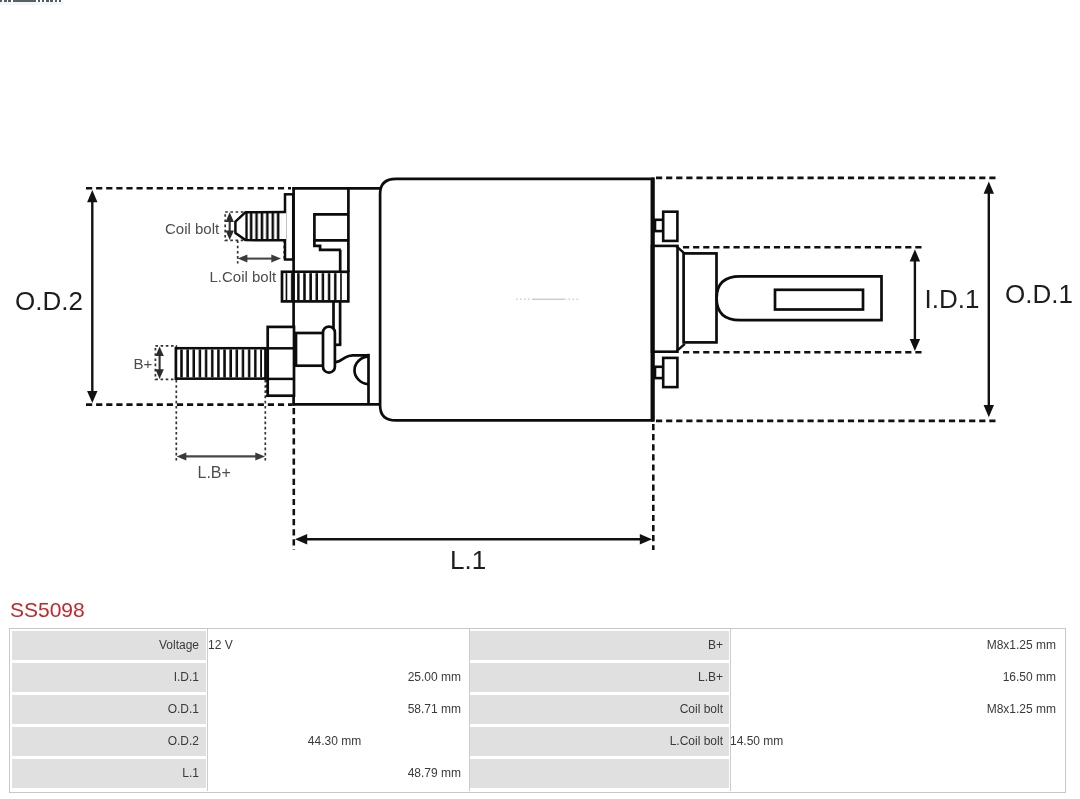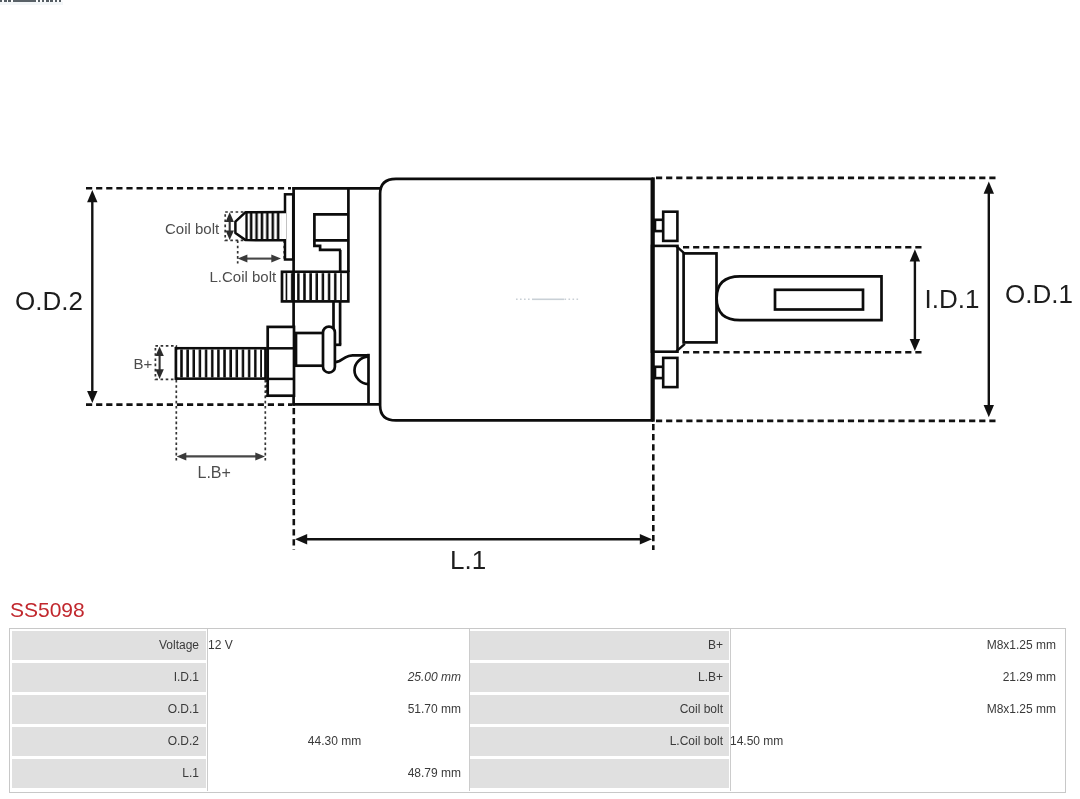--- a/index.html
+++ b/index.html
@@ -184,26 +184,26 @@
 <div class="abs" style="left:470px;top:727.2px;width:258.5px;height:29px;background:#e0e0e0;"></div>
 <div class="abs" style="left:12px;top:759.2px;width:193.5px;height:29px;background:#e0e0e0;"></div>
 <div class="abs" style="left:470px;top:759.2px;width:258.5px;height:29px;background:#e0e0e0;"></div>
 
 <div class="lbl" style="left:12px;top:631.2px;width:187px;text-align:right;">Voltage</div>
 <div class="lbl" style="left:208px;top:631.2px;width:253px;text-align:left;">12 V</div>
 <div class="lbl" style="left:470px;top:631.2px;width:253px;text-align:right;">B+</div>
 <div class="lbl" style="left:730px;top:631.2px;width:326px;text-align:right;">M8x1.25 mm</div>
 
 <div class="lbl" style="left:12px;top:663.2px;width:187px;text-align:right;">I.D.1</div>
-<div class="lbl" style="left:208px;top:663.2px;width:253px;text-align:right;font-style:italic;">25.00 mm</div>
+<div class="lbl" style="left:208px;top:663.2px;width:253px;text-align:right;">25.00 mm</div>
 <div class="lbl" style="left:470px;top:663.2px;width:253px;text-align:right;">L.B+</div>
-<div class="lbl" style="left:730px;top:663.2px;width:326px;text-align:right;">21.29 mm</div>
+<div class="lbl" style="left:730px;top:663.2px;width:326px;text-align:right;">16.50 mm</div>
 
 <div class="lbl" style="left:12px;top:695.2px;width:187px;text-align:right;">O.D.1</div>
-<div class="lbl" style="left:208px;top:695.2px;width:253px;text-align:right;">51.70 mm</div>
+<div class="lbl" style="left:208px;top:695.2px;width:253px;text-align:right;">58.71 mm</div>
 <div class="lbl" style="left:470px;top:695.2px;width:253px;text-align:right;">Coil bolt</div>
 <div class="lbl" style="left:730px;top:695.2px;width:326px;text-align:right;">M8x1.25 mm</div>
 
 <div class="lbl" style="left:12px;top:727.2px;width:187px;text-align:right;">O.D.2</div>
 <div class="lbl" style="left:208px;top:727.2px;width:253px;text-align:center;">44.30 mm</div>
 <div class="lbl" style="left:470px;top:727.2px;width:253px;text-align:right;">L.Coil bolt</div>
 <div class="lbl" style="left:730px;top:727.2px;width:326px;text-align:left;">14.50 mm</div>
 
 <div class="lbl" style="left:12px;top:759.2px;width:187px;text-align:right;">L.1</div>
 <div class="lbl" style="left:208px;top:759.2px;width:253px;text-align:right;">48.79 mm</div>

